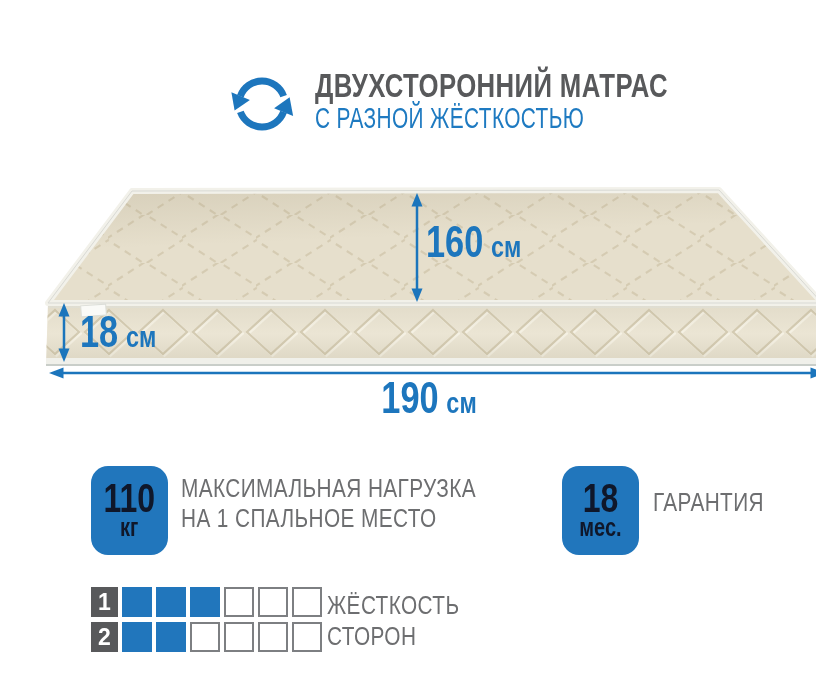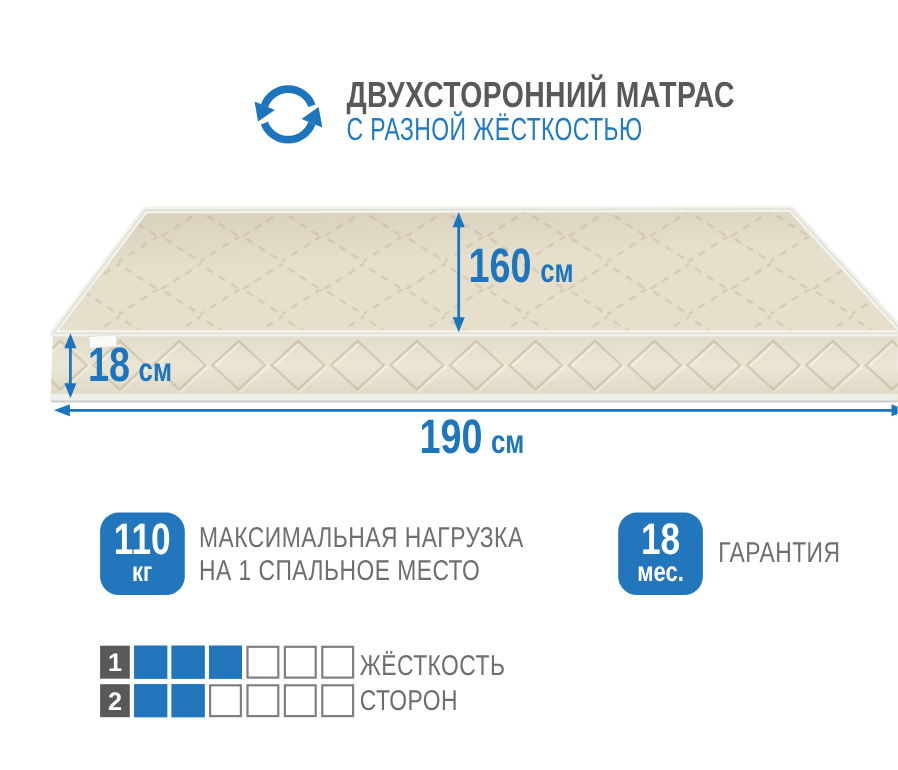--- a/index.html
+++ b/index.html
@@ -31,22 +31,22 @@
     white-space:nowrap; transform:scaleX(.78); transform-origin:0 0;
   }
   .dim-num { font-size:44px; line-height:44px; }
   .dim-unit { font-size:30px; }
   #dim-width  { left:402px; top:220px; }
   #dim-height { left:56px;  top:310px; }
   #dim-length { left:205px; top:376px; width:400px; justify-content:center; transform-origin:50% 0; }
 
   
   .badge {
-    width:77px; height:75px; border-radius:17px; background:var(--square-blue);
-    color:#ffffff; display:flex; align-items:center; justify-content:center; text-align:center;
+    width:77px; height:89px; border-radius:17px; background:var(--square-blue);
+    color:#0f172a; display:flex; align-items:center; justify-content:center; text-align:center;
   }
   .badge-inner { transform:scaleX(.8); }
   .badge-value { font-size:40px; font-weight:bold; line-height:33px; }
   .badge-unit  { font-size:25px; font-weight:bold; line-height:24px; }
   #badge-load     { left:67px;  top:466px; }
   #badge-warranty { left:538px; top:466px; }
   .feature-text {
     color:var(--text-gray); font-size:26px; line-height:30px; white-space:nowrap;
     transform:scaleX(.8); transform-origin:0 0; letter-spacing:.5px;
   }

